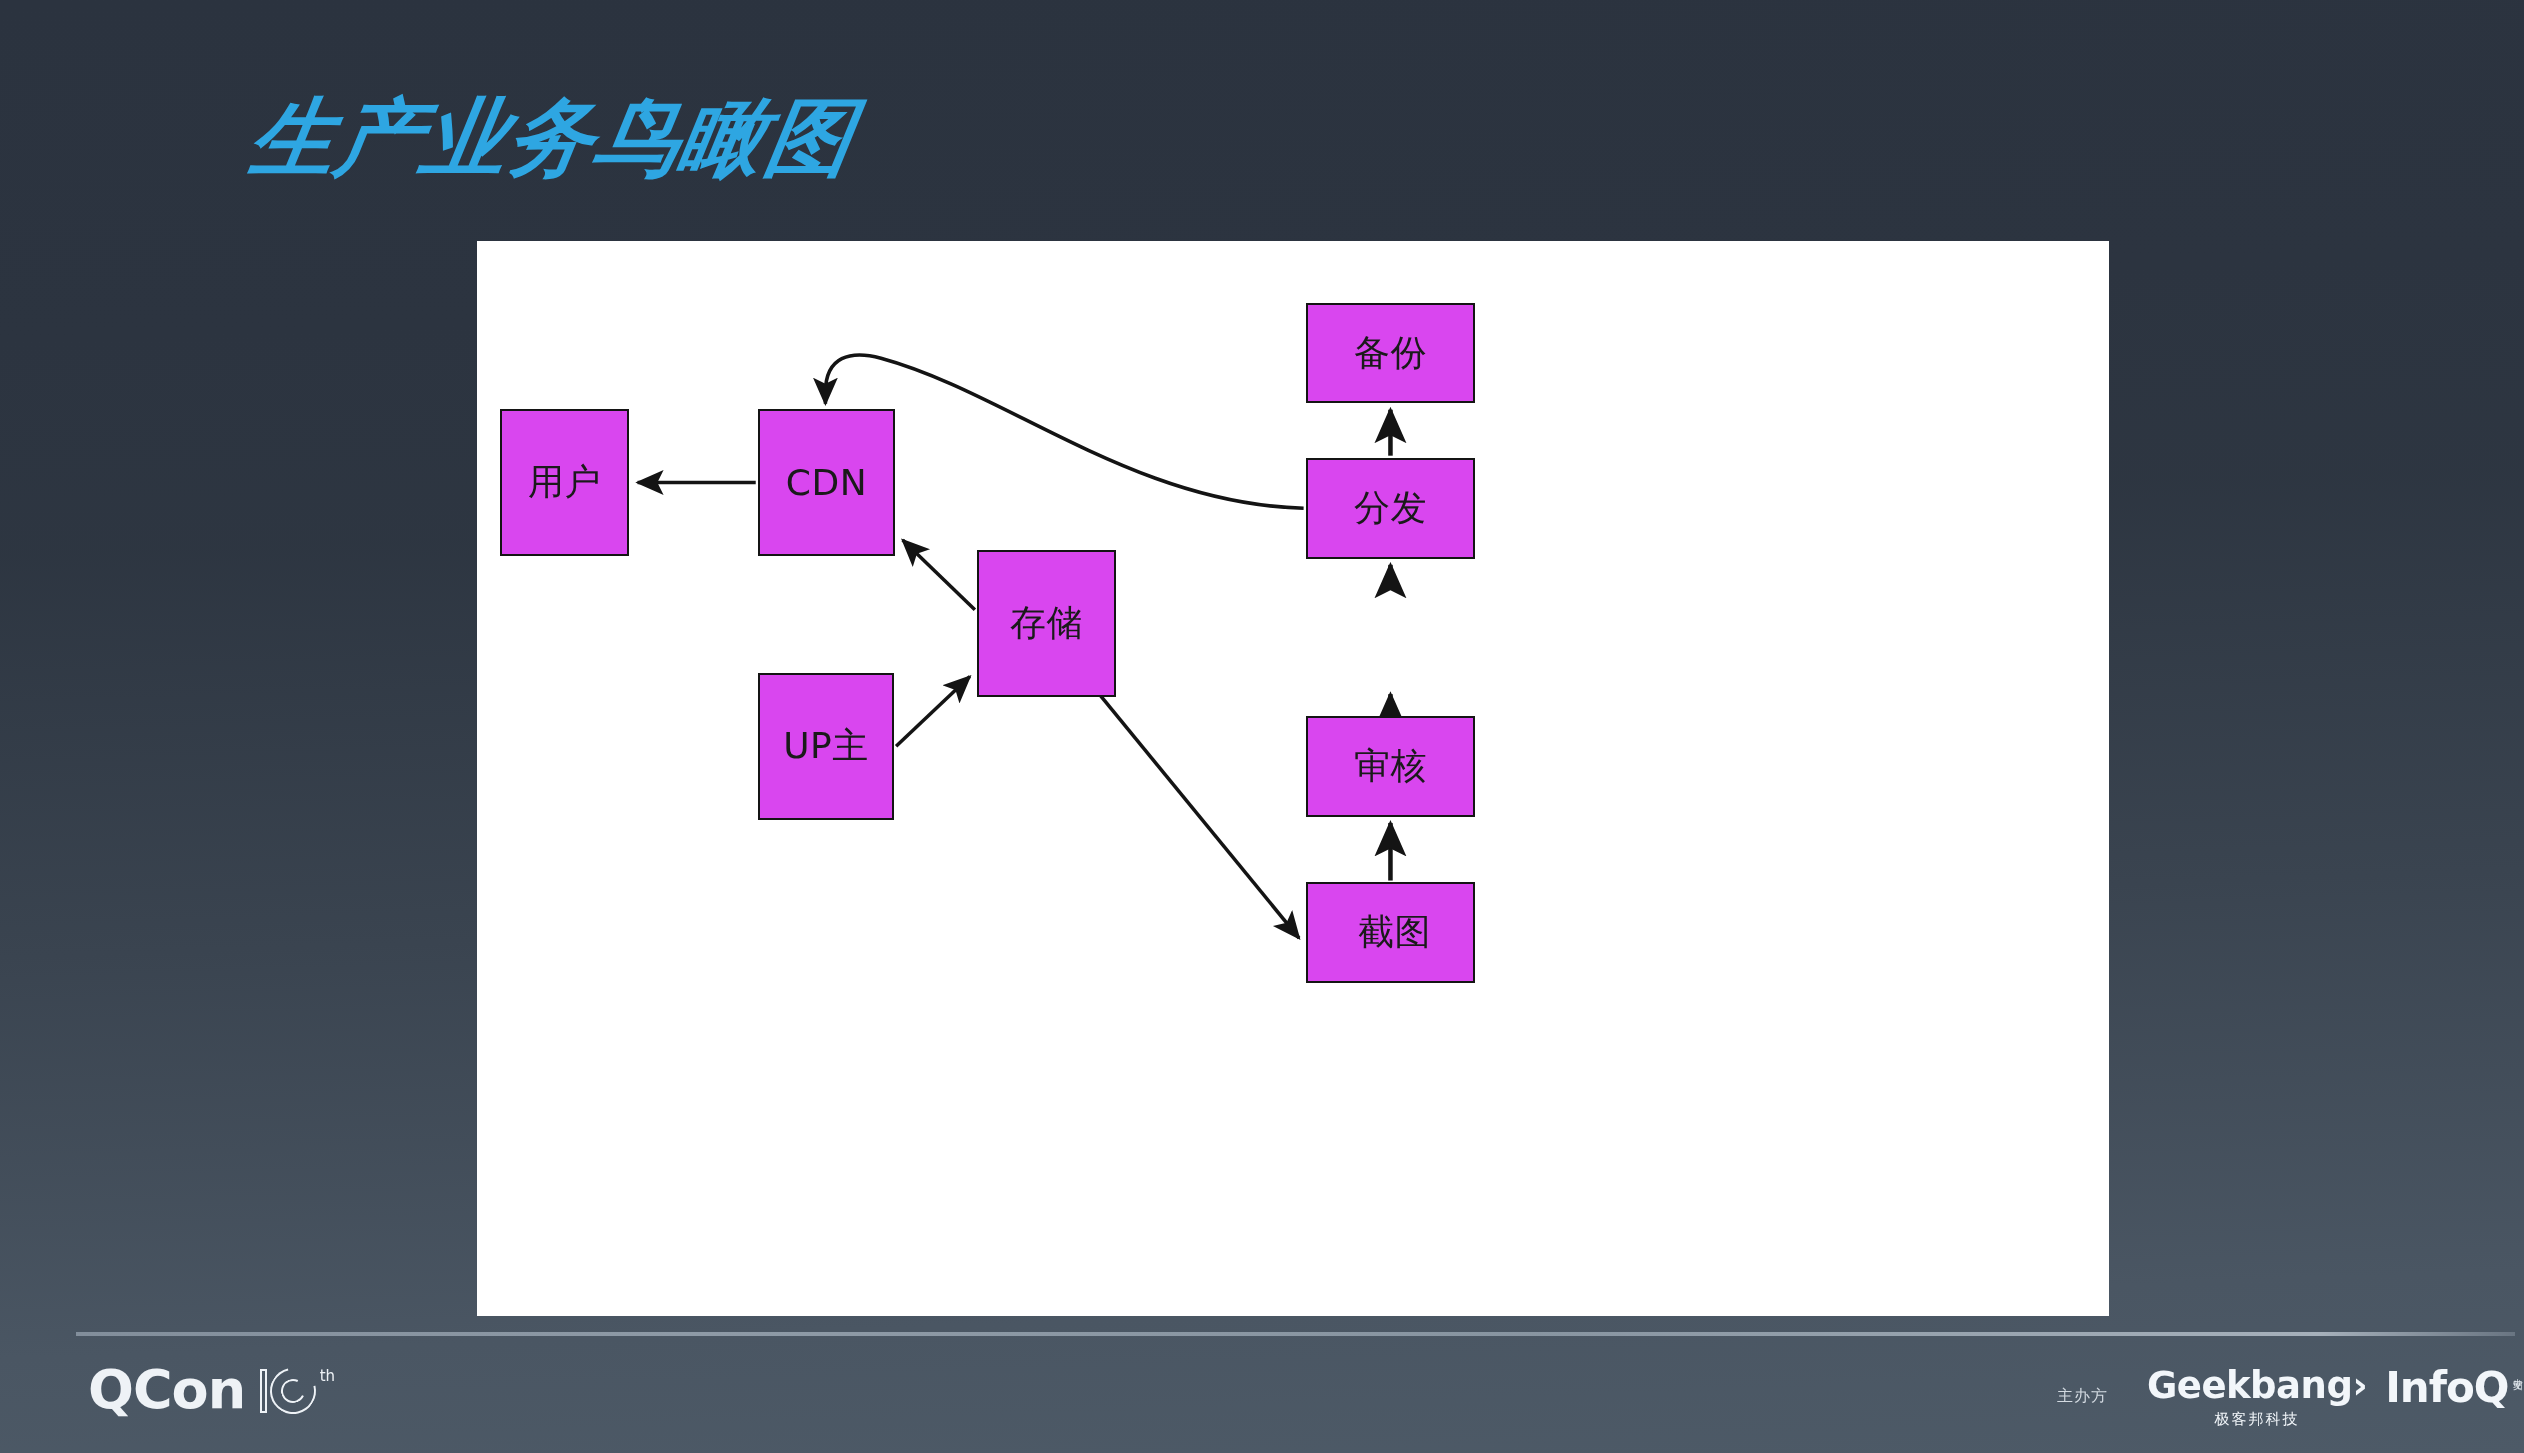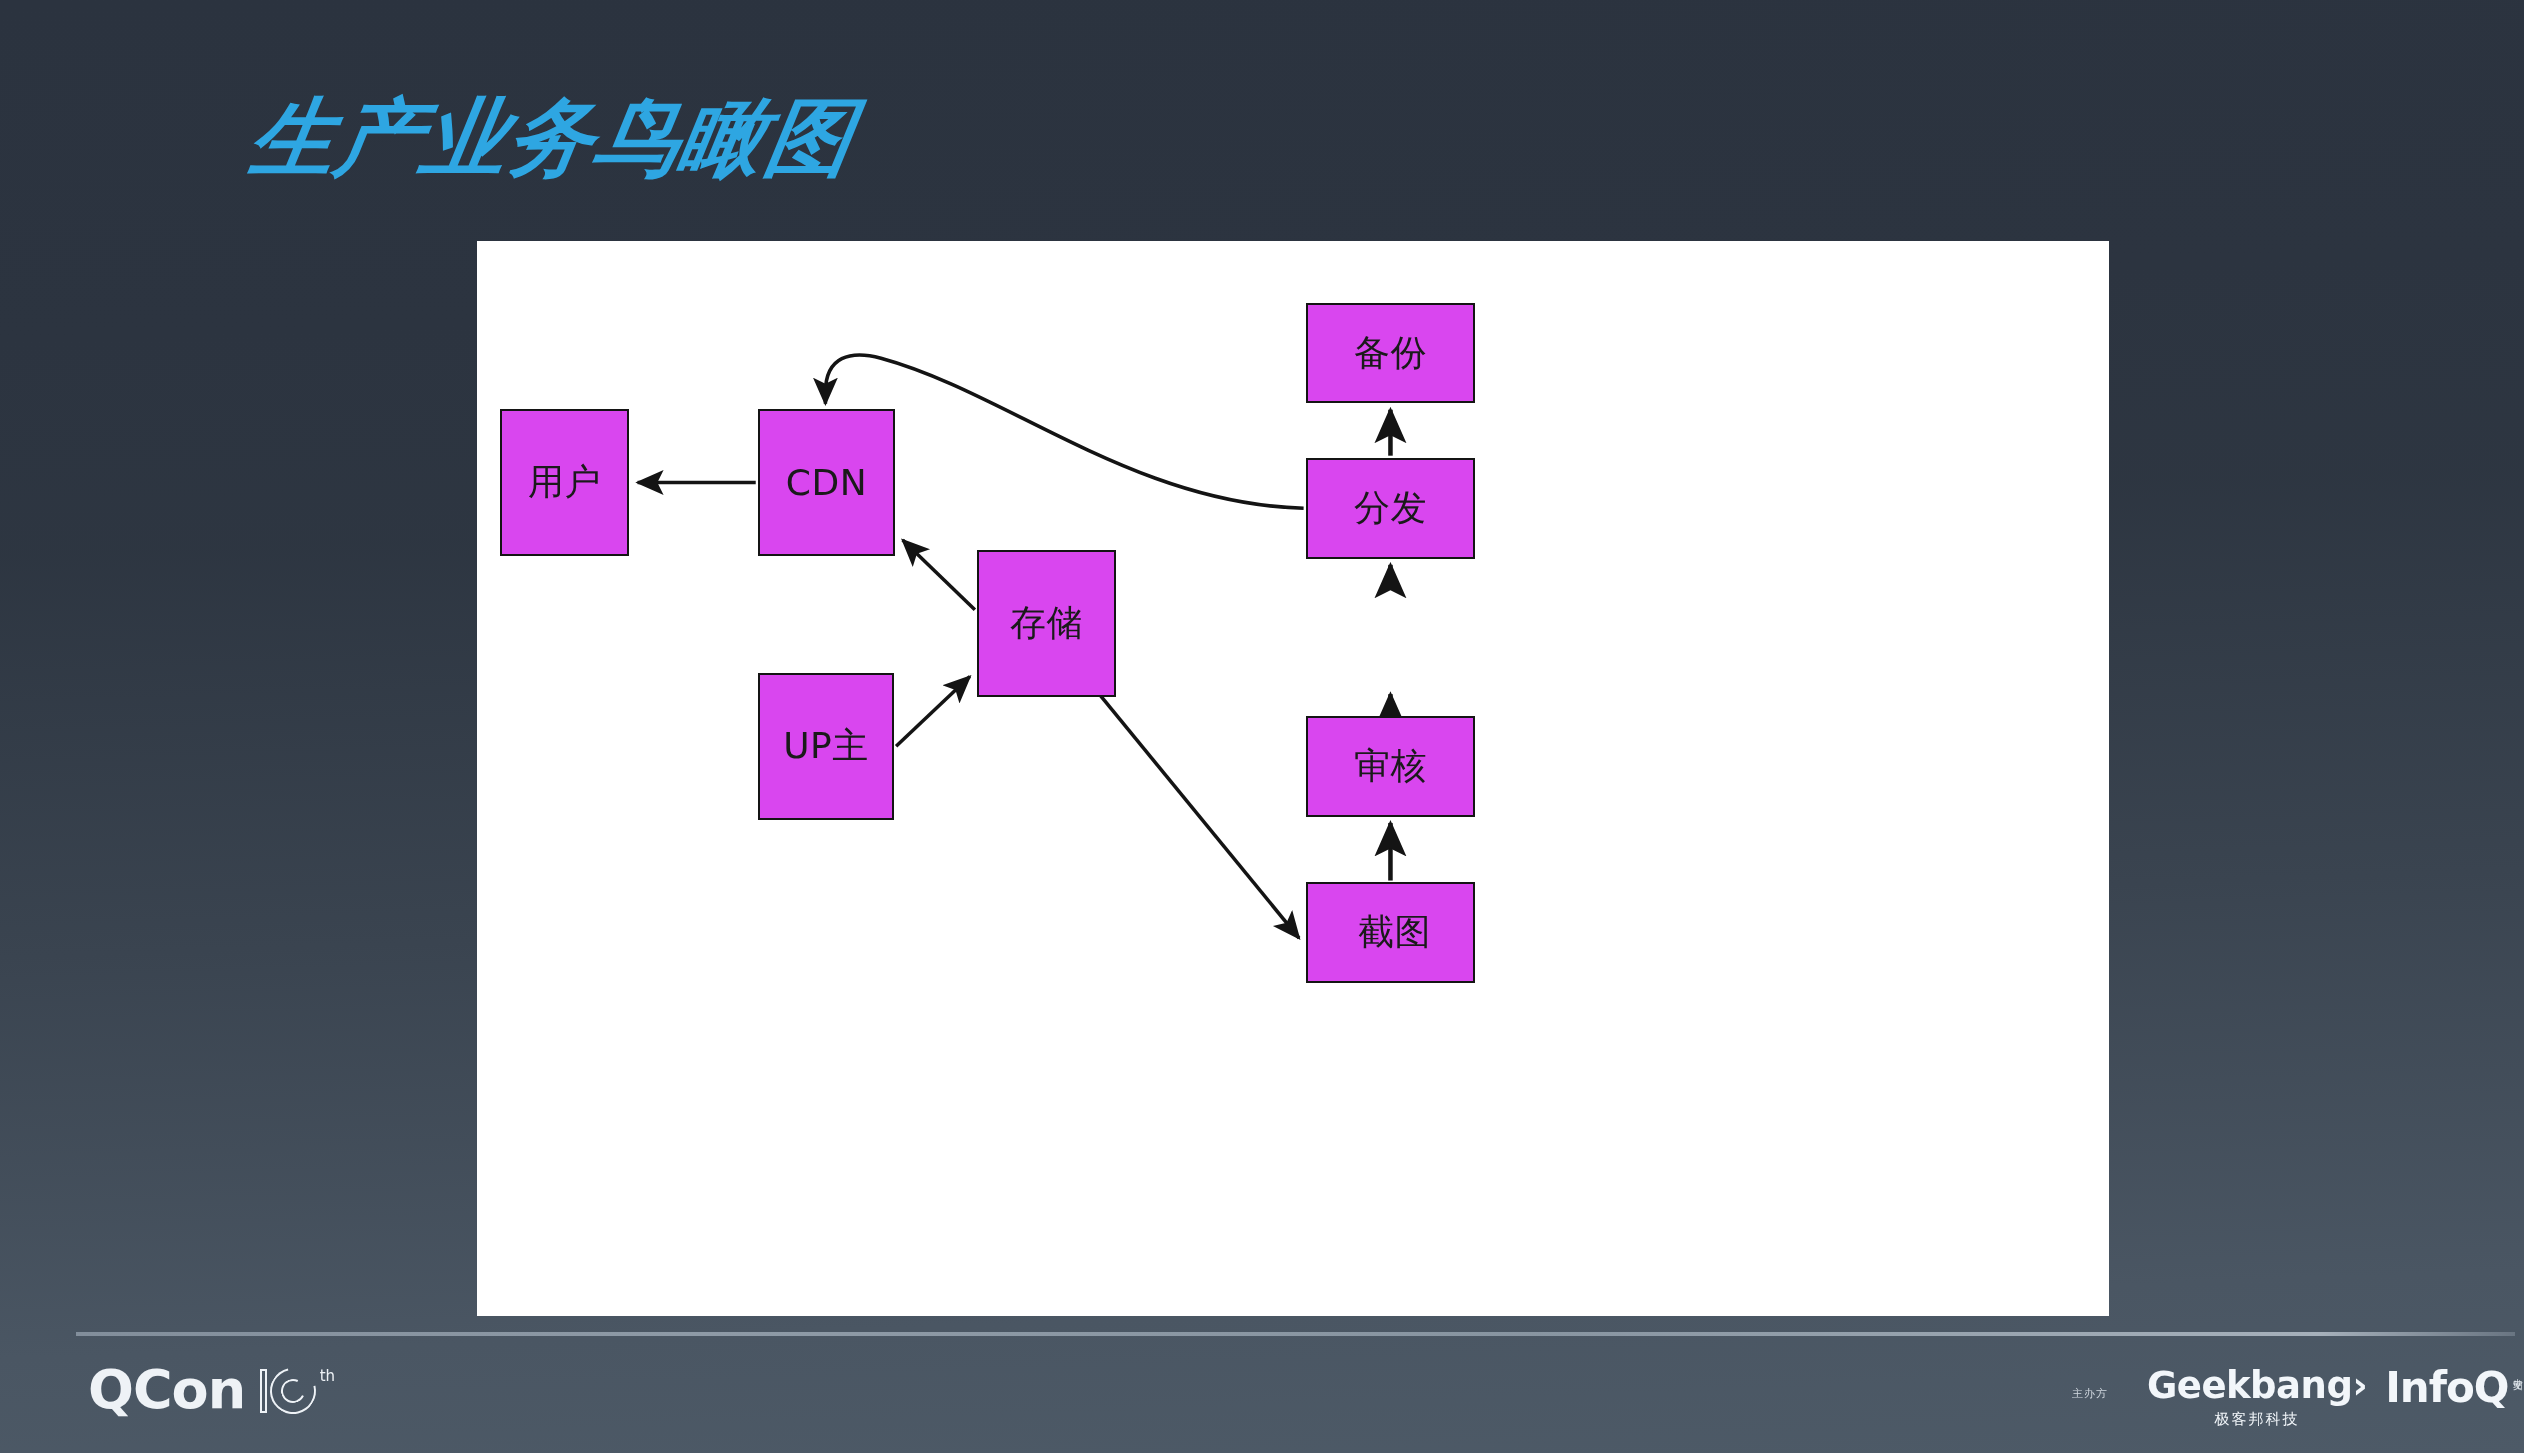--- a/index.html
+++ b/index.html
@@ -149,21 +149,21 @@
 
   #sponsor-block {
     position: absolute;
     right: 61px;
     top: 1367px;
     display: flex;
     align-items: flex-start;
     gap: 13px;
   }
   #sponsor-label {
-    font-size: 11px;
+    font-size: 16px;
     color: #d3dae1;
     font-family: "DejaVu Sans", "Liberation Sans", sans-serif;
     margin-top: 19px;
     letter-spacing: 1px;
   }
   #geekbang-logo {
     display: flex;
     flex-direction: column;
     align-items: center;
     margin-left: 26px;

